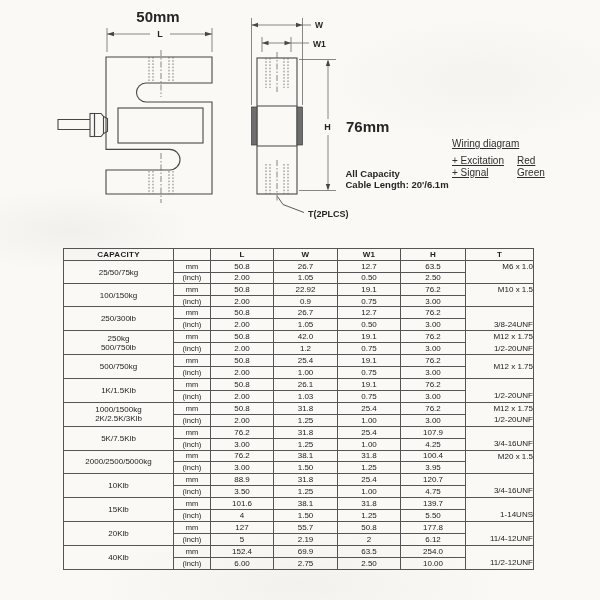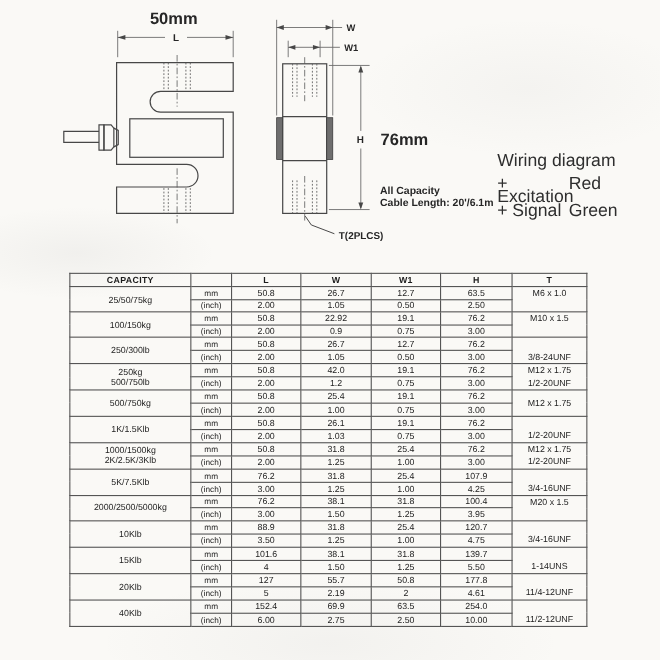--- a/index.html
+++ b/index.html
@@ -11,41 +11,41 @@
       radial-gradient(ellipse 300px 90px at 300px 585px, rgba(120,120,120,.06), transparent 70%),
       #faf9f6;
     font-family:"Liberation Sans", sans-serif;
     overflow:hidden;
   }
   svg.drawing { position:absolute; left:0; top:0; }
   svg.drawing text { fill:#262626; font-family:"Liberation Sans", sans-serif; }
   .dimtxt { font-weight:bold; }
 
   
-  .wiring { position:absolute; left:452px; top:138px; width:145px; color:#2e2e2e; font-size:16px; }
+  .wiring { position:absolute; left:452px; top:138px; width:145px; color:#2e2e2e; font-size:10px;text-decoration:underline; }
   .wiring-title { margin-bottom:6px; }
   .wiring-row { display:flex; line-height:11.8px; }
   .wiring-row .wl { width:65px; }
 
   
   table.spec {
     position:absolute; left:63px; top:248px; width:470px;
     border-collapse:collapse; table-layout:fixed;
     font-size:8px; color:#1c1c1c; border:1.5px solid #2e2e2e;
   }
   .spec th, .spec td { border:1px solid #555; text-align:center; padding:0; overflow:hidden; }
   .spec thead tr { height:12px; }
   .spec th { font-weight:bold; font-size:8px; letter-spacing:.3px; }
   .spec tbody tr { height:11.6px; }
   .spec tbody tr.group-start td { border-top:1px solid #2b2b2b; }
   td.cap { font-size:8px; line-height:9px; vertical-align:middle; }
   td.unit-cell { font-size:7.5px; }
   td.val-cell { font-size:8px; }
   td.tcol { font-size:8px; }
-  td.tcol div { height:11.5px; line-height:11.5px; }
+  td.tcol div { height:11.5px; line-height:11.5px;text-align:right; }
   .t-top { vertical-align:top; }
   .t-bottom { vertical-align:bottom; }
   .t-both { vertical-align:top; }
   .t-middle { vertical-align:middle; }
   .t-middle div { height:auto; line-height:normal; }
 </style>
 </head>
 <body>
 
 <div class="page">
@@ -429,21 +429,21 @@
           <td rowspan="2" class="tcol t-bottom">
             <div></div>
             <div>11/4-12UNF</div>
           </td>
         </tr>
         <tr>
           <td class="unit-cell">(inch)</td>
           <td class="val-cell">5</td>
           <td class="val-cell">2.19</td>
           <td class="val-cell">2</td>
-          <td class="val-cell">4.61</td>
+          <td class="val-cell">6.12</td>
         </tr>
         <tr class="group-start">
           <td rowspan="2" class="cap">
             <div>40Klb</div>
           </td>
           <td class="unit-cell">mm</td>
           <td class="val-cell">152.4</td>
           <td class="val-cell">69.9</td>
           <td class="val-cell">63.5</td>
           <td class="val-cell">254.0</td>

